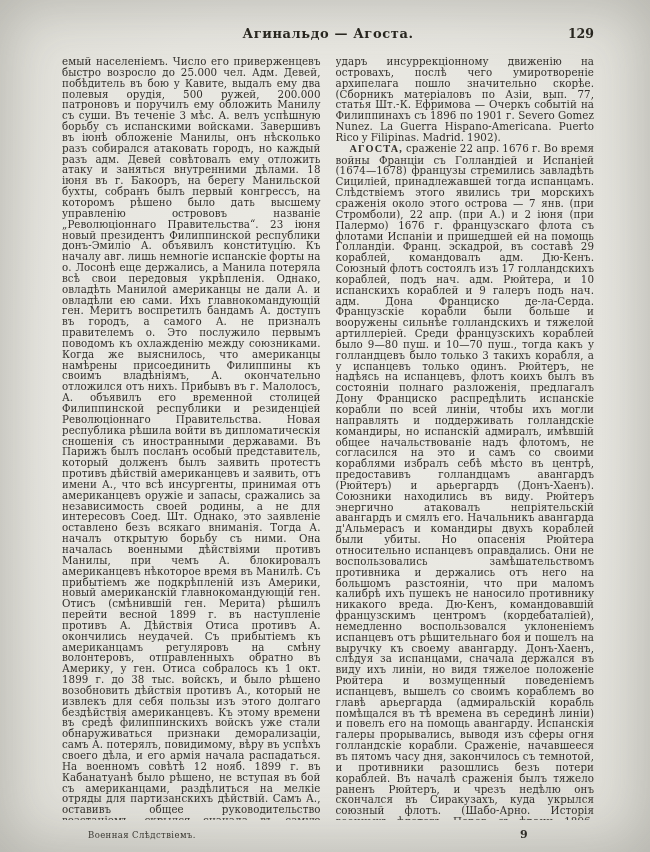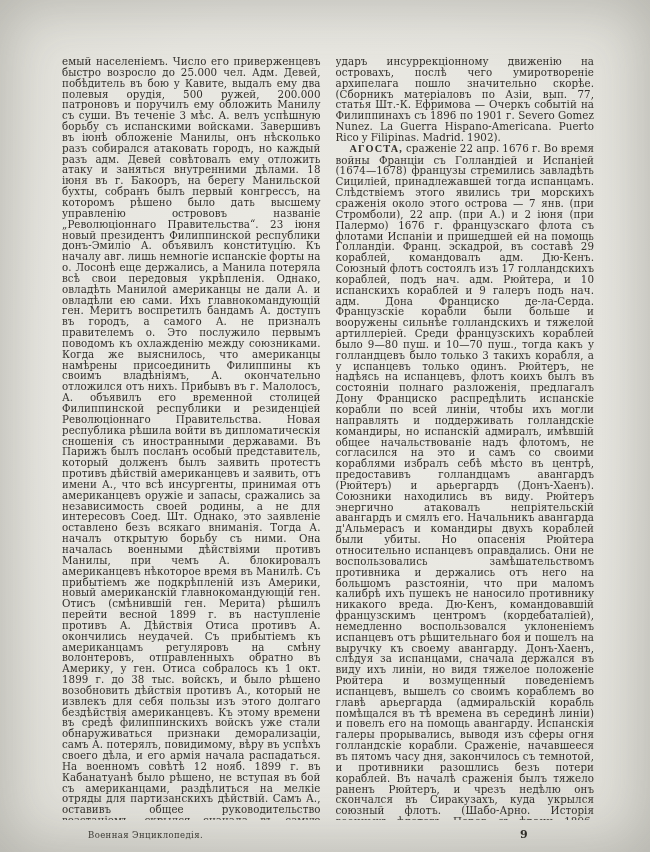--- a/index.html
+++ b/index.html
@@ -53,31 +53,35 @@
   .sheet-signature{
     position:absolute;left:520px;bottom:11px;
     font-size:11px;font-weight:bold;color:#2e2c27;
   }
 </style>
 </head>
 <body>
 
 <div class="page">
 
+  <div class="header">
+    <div class="title">Агинальдо — Агоста.</div>
+    <div class="pagenum">129</div>
+  </div>
 
   <div class="columns">
 
     <div class="col">
       <p>емый населеніемъ. Число его приверженцевъ быстро возросло до 25.000 чел. Адм. Девей, побѣдитель въ бою у Кавите, выдалъ ему два полевыя орудія, 500 ружей, 200.000 патроновъ и поручилъ ему обложить Манилу съ суши. Въ теченіе 3 мѣс. А. велъ успѣшную борьбу съ испанскими войсками. Завершивъ въ іюнѣ обложеніе Манилы, онъ нѣсколько разъ собирался атаковать городъ, но каждый разъ адм. Девей совѣтовалъ ему отложить атаку и заняться внутренними дѣлами. 18 іюня въ г. Бакооръ, на берегу Манильской бухты, собранъ былъ первый конгрессъ, на которомъ рѣшено было дать высшему управленію острововъ названіе „Революціоннаго Правительства“. 23 іюня новый президентъ Филиппинской республики донъ-Эмиліо А. объявилъ конституцію. Къ началу авг. лишь немногіе испанскіе форты на о. Лосонѣ еще держались, а Манила потеряла всѣ свои передовыя укрѣпленія. Однако, овладѣть Манилой американцы не дали А. и овладѣли ею сами. Ихъ главнокомандующій ген. Меритъ воспретилъ бандамъ А. доступъ въ городъ, а самого А. не призналъ правителемъ о. Это послужило первымъ поводомъ къ охлажденію между союзниками. Когда же выяснилось, что американцы намѣрены присоединить Филиппины къ своимъ владѣніямъ, А. окончательно отложился отъ нихъ. Прибывъ въ г. Малолосъ, А. объявилъ его временной столицей Филиппинской республики и резиденціей Революціоннаго Правительства. Новая республика рѣшила войти въ дипломатическія сношенія съ иностранными державами. Въ Парижъ былъ посланъ особый представитель, который долженъ былъ заявить протестъ противъ дѣйствій американцевъ и заявить, отъ имени А., что всѣ инсургенты, принимая отъ американцевъ оружіе и запасы, сражались за независимость своей родины, а не для интересовъ Соед. Шт. Однако, это заявленіе оставлено безъ всякаго вниманія. Тогда А. началъ открытую борьбу съ ними. Она началась военными дѣйствіями противъ Манилы, при чемъ А. блокировалъ американцевъ нѣкоторое время въ Манилѣ. Съ прибытіемъ же подкрѣпленій изъ Америки, новый американскій главнокомандующій ген. Отисъ (смѣнившій ген. Мерита) рѣшилъ перейти весной 1899 г. въ наступленіе противъ А. Дѣйствія Отиса противъ А. окончились неудачей. Съ прибытіемъ къ американцамъ регуляровъ на смѣну волонтеровъ, отправленныхъ обратно въ Америку, у ген. Отиса собралось къ 1 окт. 1899 г. до 38 тыс. войскъ, и было рѣшено возобновить дѣйствія противъ А., который не извлекъ для себя пользы изъ этого долгаго бездѣйствія американцевъ. Къ этому времени въ средѣ филиппинскихъ войскъ уже стали обнаруживаться признаки деморализаціи, самъ А. потерялъ, повидимому, вѣру въ успѣхъ своего дѣла, и его армія начала распадаться. На военномъ совѣтѣ 12 нояб. 1899 г. въ Кабанатуанѣ было рѣшено, не вступая въ бой съ американцами, раздѣлиться на мелкіе отряды для партизанскихъ дѣйствій. Самъ А., оставивъ общее руководительство возстаніемъ, скрылся сначала въ самую неприступную часть Филиппинск. архипелага. 23 мар. 1901 г., послѣ продолжительной и упорной борьбы въ различныхъ мѣстахъ Филиппинъ, А. былъ захваченъ американцами. Плѣненіе А. нанесло сильный</p>
     </div>
 
     <div class="col">
       <p>ударъ инсуррекціонному движенію на островахъ, послѣ чего умиротвореніе архипелага пошло значительно скорѣе. (Сборникъ матеріаловъ по Азіи, вып. 77, статья Шт.-К. Ефримова — Очеркъ событій на Филиппинахъ съ 1896 по 1901 г. Severo Gomez Nunez. La Guerra Hispano-Americana. Puerto Rico y Filipinas. Madrid. 1902).</p>
       <p class="indented"><span class="lead">АГОСТА,</span><span> сраженіе 22 апр. 1676 г. Во время войны Франціи съ Голландіей и Испаніей (1674—1678) французы стремились завладѣть Сициліей, принадлежавшей тогда испанцамъ. Слѣдствіемъ этого явились три морскихъ сраженія около этого острова — 7 янв. (при Стромболи), 22 апр. (при А.) и 2 іюня (при Палермо) 1676 г. французскаго флота съ флотами Испаніи и пришедшей ей на помощь Голландіи. Франц. эскадрой, въ составѣ 29 кораблей, командовалъ адм. Дю-Кенъ. Союзный флотъ состоялъ изъ 17 голландскихъ кораблей, подъ нач. адм. Рюйтера, и 10 испанскихъ кораблей и 9 галеръ подъ нач. адм. Дона Франциско де-ла-Серда. Французскіе корабли были больше и вооружены сильнѣе голландскихъ и тяжелой артиллеріей. Среди французскихъ кораблей было 9—80 пуш. и 10—70 пуш., тогда какъ у голландцевъ было только 3 такихъ корабля, а у испанцевъ только одинъ. Рюйтеръ, не надѣясь на испанцевъ, флотъ коихъ былъ въ состояніи полнаго разложенія, предлагалъ Дону Франциско распредѣлить испанскіе корабли по всей линіи, чтобы ихъ могли направлять и поддерживать голландскіе командиры, но испанскій адмиралъ, имѣвшій общее начальствованіе надъ флотомъ, не согласился на это и самъ со своими кораблями избралъ себѣ мѣсто въ центрѣ, предоставивъ голландцамъ авангардъ (Рюйтеръ) и арьергардъ (Донъ-Хаенъ). Союзники находились въ виду. Рюйтеръ энергично атаковалъ непріятельскій авангардъ и смялъ его. Начальникъ авангарда д'Альмерасъ и командиры двухъ кораблей были убиты. Но опасенія Рюйтера относительно испанцевъ оправдались. Они не воспользовались замѣшательствомъ противника и держались отъ него на большомъ разстояніи, что при маломъ калибрѣ ихъ пушекъ не наносило противнику никакого вреда. Дю-Кенъ, командовавшій французскимъ центромъ (кордебаталіей), немедленно воспользовался уклоненіемъ испанцевъ отъ рѣшительнаго боя и пошелъ на выручку къ своему авангарду. Донъ-Хаенъ, слѣдуя за испанцами, сначала держался въ виду ихъ линіи, но видя тяжелое положеніе Рюйтера и возмущенный поведеніемъ испанцевъ, вышелъ со своимъ кораблемъ во главѣ арьергарда (адмиральскій корабль помѣщался въ тѣ времена въ серединѣ линіи) и повелъ его на помощь авангарду. Испанскія галеры прорывались, выводя изъ сферы огня голландскіе корабли. Сраженіе, начавшееся въ пятомъ часу дня, закончилось съ темнотой, и противники разошлись безъ потери кораблей. Въ началѣ сраженія былъ тяжело раненъ Рюйтеръ, и чрезъ недѣлю онъ скончался въ Сиракузахъ, куда укрылся союзный флотъ. (Шабо-Арно. Исторія военныхъ флотовъ. Перев. съ франц. 1896. Тамъ имѣется карта. Мэхэнъ. Вліяніе морской силы на исторію. Перев. съ англ. 1896. Rittmeyer. Seekriege und Seekriegswesen in ihrer weltgeschichtlichen Entwiklung. I томъ. 1907 г.).</span></p>
     </div>
 
   </div>
 
-  <div class="footer-imprint">Военная Энциклопедія.</div>
+  <div class="footer-imprint">Военная Слѣдствіемъ.</div>
 
   <div class="sheet-signature">9</div>
 
 </div>
 
 </body></html>

